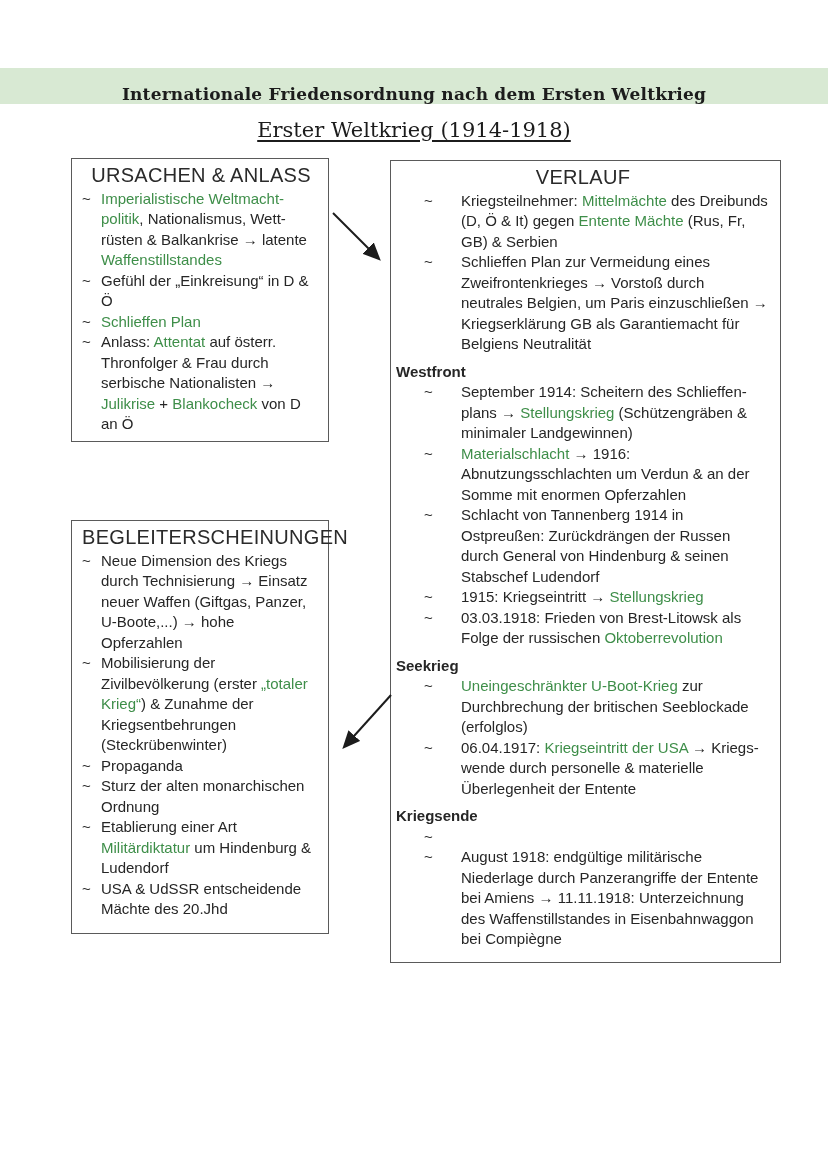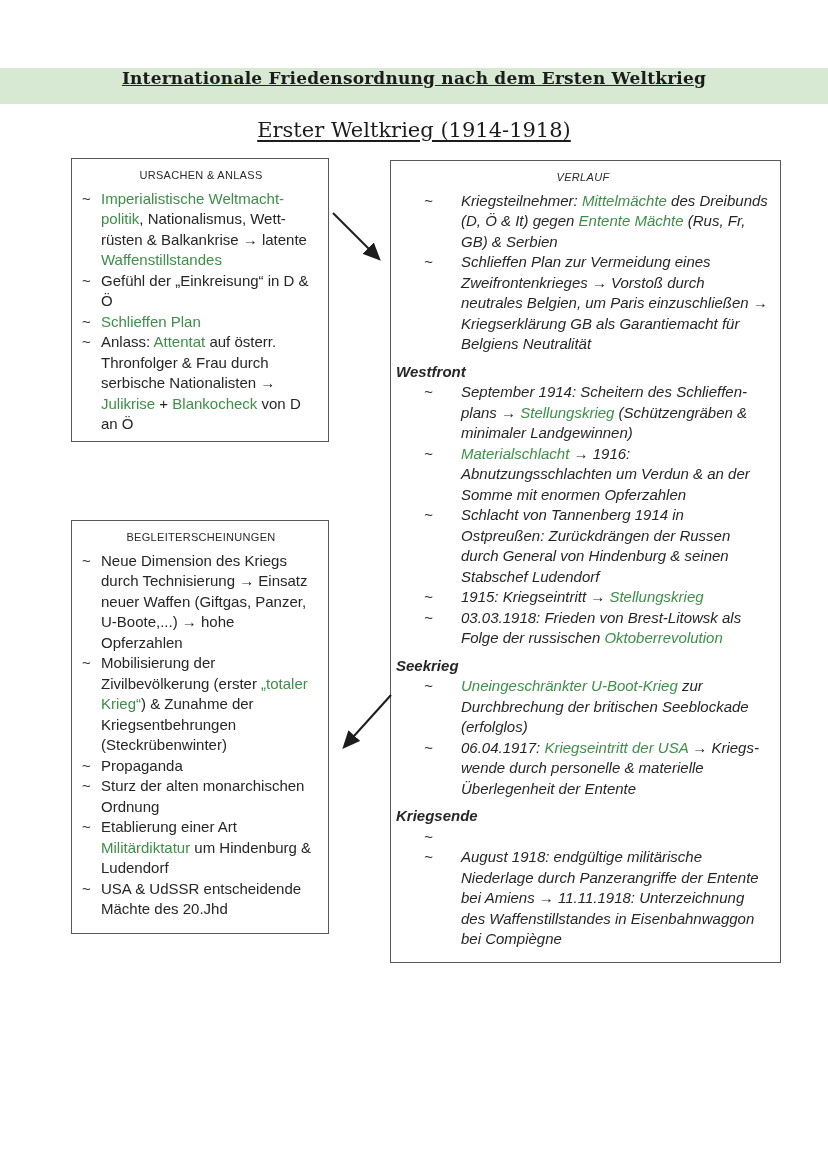--- a/index.html
+++ b/index.html
@@ -15,21 +15,21 @@
     width:828px;height:1171px;
     background:#ffffff;
     margin:0 auto;
     overflow:hidden;
     color:var(--ink);
   }
   
   .banner{
     position:absolute;left:0;top:68px;width:828px;height:36px;
     background:var(--banner-bg);
-    display:flex;align-items:flex-start;justify-content:center;text-decoration:underline;
+    display:flex;align-items:flex-end;justify-content:center;
   }
   .banner-title{
     font-family:"DejaVu Serif","Liberation Serif",serif;
     font-weight:700;font-size:17px;letter-spacing:.2px;color:#1c1c1c;
   }
   .subtitle{
     position:absolute;left:0;top:118px;width:828px;
     text-align:center;
     font-family:"DejaVu Serif","Liberation Serif",serif;
     font-size:21px;color:#1c1c1c;
@@ -39,23 +39,23 @@
   
   .box{
     position:absolute;
     border:1.5px solid var(--box-border);
     background:#fff;
     box-sizing:border-box;
     font-size:15px;line-height:20.5px;color:var(--ink);
   }
   .box-ursachen{left:71px;top:158px;width:258px;min-height:284px;padding:5px 8px 6px 10px;}
   .box-begleiterscheinungen{left:71px;top:520px;width:258px;min-height:414px;padding:5px 8px 6px 10px;}
-  .box-verlauf{left:390px;top:160px;width:391px;min-height:803px;padding:5px 10px 6px 5px;font-style:italic;}
+  .box-verlauf{left:390px;top:160px;width:391px;min-height:803px;padding:5px 10px 6px 5px;}
   .box-title{
-    text-align:center;font-size:11px;letter-spacing:.3px;
+    text-align:center;font-size:20px;letter-spacing:.3px;
     margin:1px 0 3px 0;color:#2a2a2a;
   }
   .sec-header{font-weight:700;margin-top:7px;}
   .item{display:flex;align-items:flex-start;}
   .bullet{flex:none;text-align:left;}
   .box-ursachen .bullet,.box-begleiterscheinungen .bullet{width:19px;}
   .box-verlauf .item{padding-left:28px;}
   .box-verlauf .bullet{width:37px;}
   .item-text{flex:1 1 auto;min-width:0;}
   .green{color:var(--green);}

